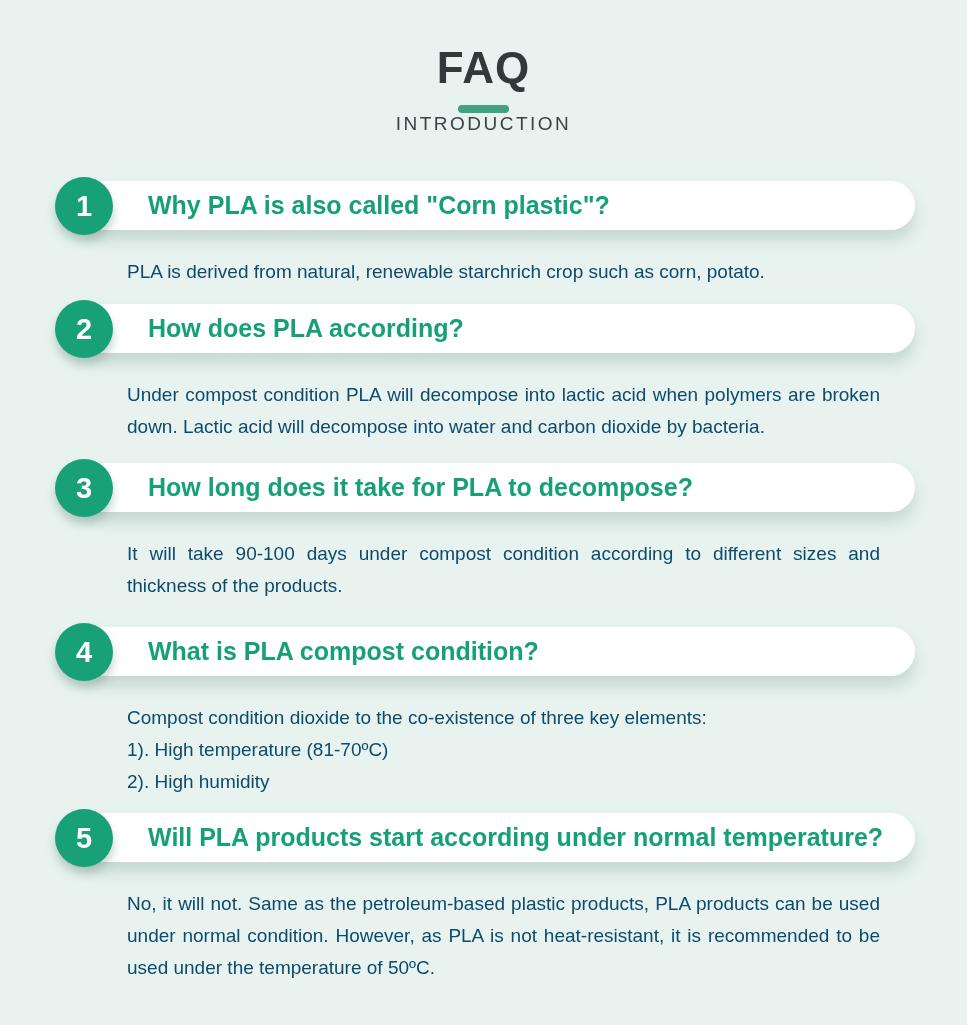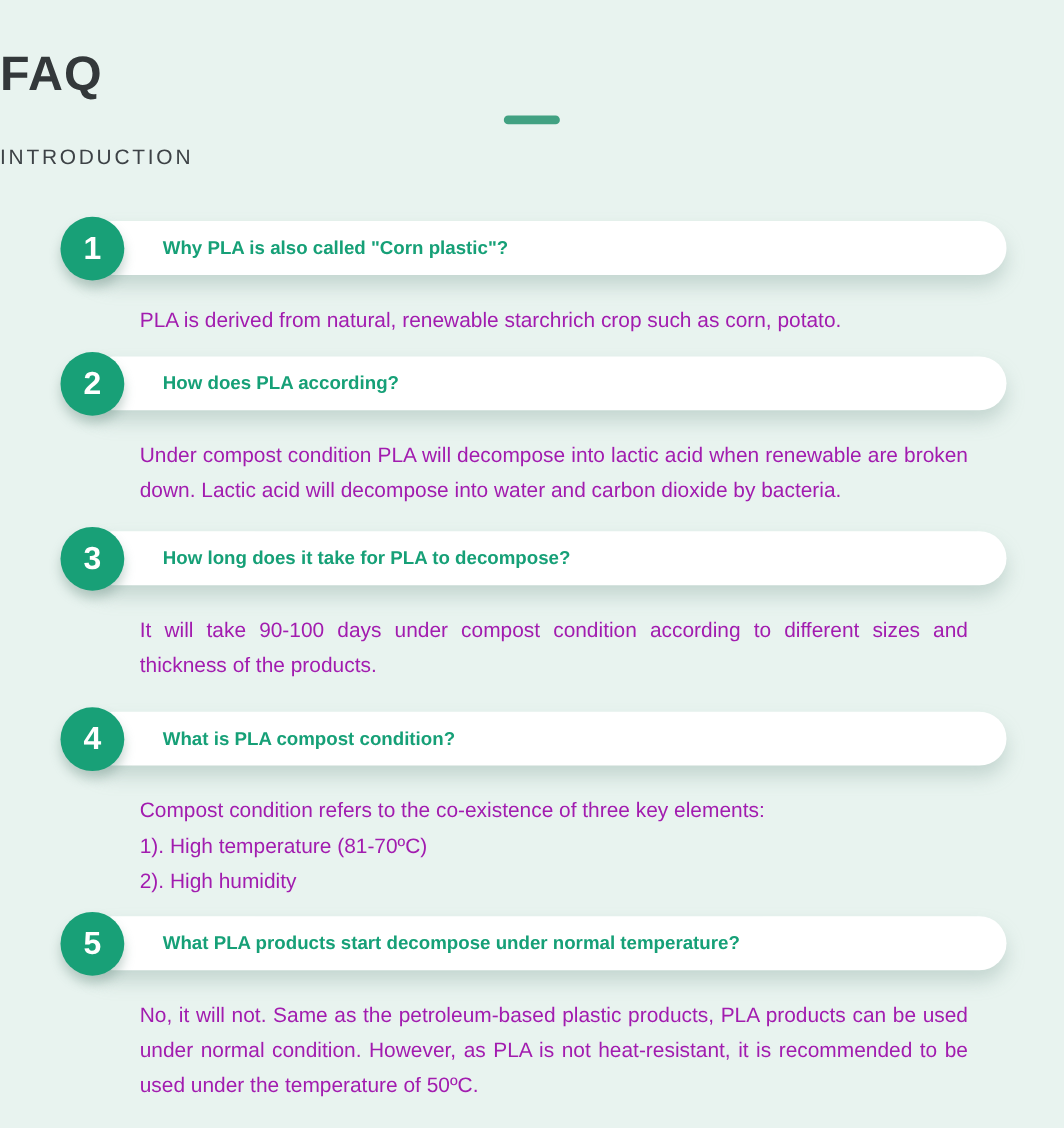--- a/index.html
+++ b/index.html
@@ -6,37 +6,36 @@
   body {
     width: 967px;
     height: 1025px;
     background: #e8f3ef;
     overflow: hidden;
     font-family: "Liberation Sans", "DejaVu Sans", sans-serif;
   }
   .page { width: 967px; height: 1025px; position: relative; }
 
   
-  .header { padding-top: 46px; }
+  .header { padding-top: 46px; text-align: center; }
   .title {
     margin: 0;
     font-size: 44px;
     font-weight: 700;
     letter-spacing: 1px;
     color: #33383a;
     line-height: 1;
   }
   .title-underline {
     width: 51px; height: 8px;
     background: #41a182;
     border-radius: 4px;
     margin: 15px auto 0 auto;
   }
   .intro {
-    margin-top: 20px;
     font-size: 19px;
     letter-spacing: 2.5px;
     color: #3d4246;
   }
 
   
   .faq-list { margin: 0 52px 0 55px; }
   .faq-item { position: relative; }
   .faq-item:nth-child(1) { margin-top: 46px; }
   .faq-item:nth-child(2) { margin-top: 16px; }
@@ -50,21 +49,21 @@
     left: 23px; right: 0; top: 0;
     height: 49px;
     background: #ffffff;
     border-radius: 25px;
     box-shadow: 0 10px 16px rgba(139, 168, 160, 0.38);
   }
   .q-text {
     position: absolute;
     left: 70px; top: 0;
     line-height: 49px;
-    font-size: 17px;
+    font-size: 25px;
     font-weight: 700;
     color: #16a077;
     white-space: nowrap;
   }
   .num-badge {
     position: absolute;
     left: 0; top: -4px;
     width: 58px; height: 58px;
     background: #18a077;
     border-radius: 50%;
@@ -73,21 +72,21 @@
     font-size: 29px;
     font-weight: 600;
     text-align: center;
     line-height: 58px;
   }
 
   .answer {
     margin: 26px 35px 0 72px;
     font-size: 19px;
     line-height: 32px;
-    color: #a21caf;
+    color: #0c4a6e;
   }
   .answer.justify .answer-line { text-align: justify; }
   .answer-line { }
 </style>
 </head>
 <body>
 
 <div class="page">
   <div class="header">
     <h1 class="title">FAQ</h1>
@@ -109,21 +108,21 @@
   </div>
 
   <div class="faq-item">
     <div class="bar-row">
       <div class="pill">
         <div class="q-text">How does PLA according?</div>
       </div>
       <div class="num-badge">2</div>
     </div>
     <div class="answer justify">
-          <div class="answer-line">Under compost condition PLA will decompose into lactic acid when renewable are broken down. Lactic acid will decompose into water and carbon dioxide by bacteria.</div>
+          <div class="answer-line">Under compost condition PLA will decompose into lactic acid when polymers are broken down. Lactic acid will decompose into water and carbon dioxide by bacteria.</div>
         </div>
   </div>
 
   <div class="faq-item">
     <div class="bar-row">
       <div class="pill">
         <div class="q-text">How long does it take for PLA to decompose?</div>
       </div>
       <div class="num-badge">3</div>
     </div>
@@ -133,30 +132,30 @@
   </div>
 
   <div class="faq-item">
     <div class="bar-row">
       <div class="pill">
         <div class="q-text">What is PLA compost condition?</div>
       </div>
       <div class="num-badge">4</div>
     </div>
     <div class="answer">
-          <div class="answer-line">Compost condition refers to the co-existence of three key elements:</div>
+          <div class="answer-line">Compost condition dioxide to the co-existence of three key elements:</div>
           <div class="answer-line">1). High temperature (81-70ºC)</div>
           <div class="answer-line">2). High humidity</div>
         </div>
   </div>
 
   <div class="faq-item">
     <div class="bar-row">
       <div class="pill">
-        <div class="q-text">What PLA products start decompose under normal temperature?</div>
+        <div class="q-text">Will PLA products start according under normal temperature?</div>
       </div>
       <div class="num-badge">5</div>
     </div>
     <div class="answer justify">
           <div class="answer-line">No, it will not. Same as the petroleum-based plastic products, PLA products can be used under normal condition. However, as PLA is not heat-resistant, it is recommended to be used under the temperature of 50ºC.</div>
         </div>
   </div>
 </div>
 </div>
 

